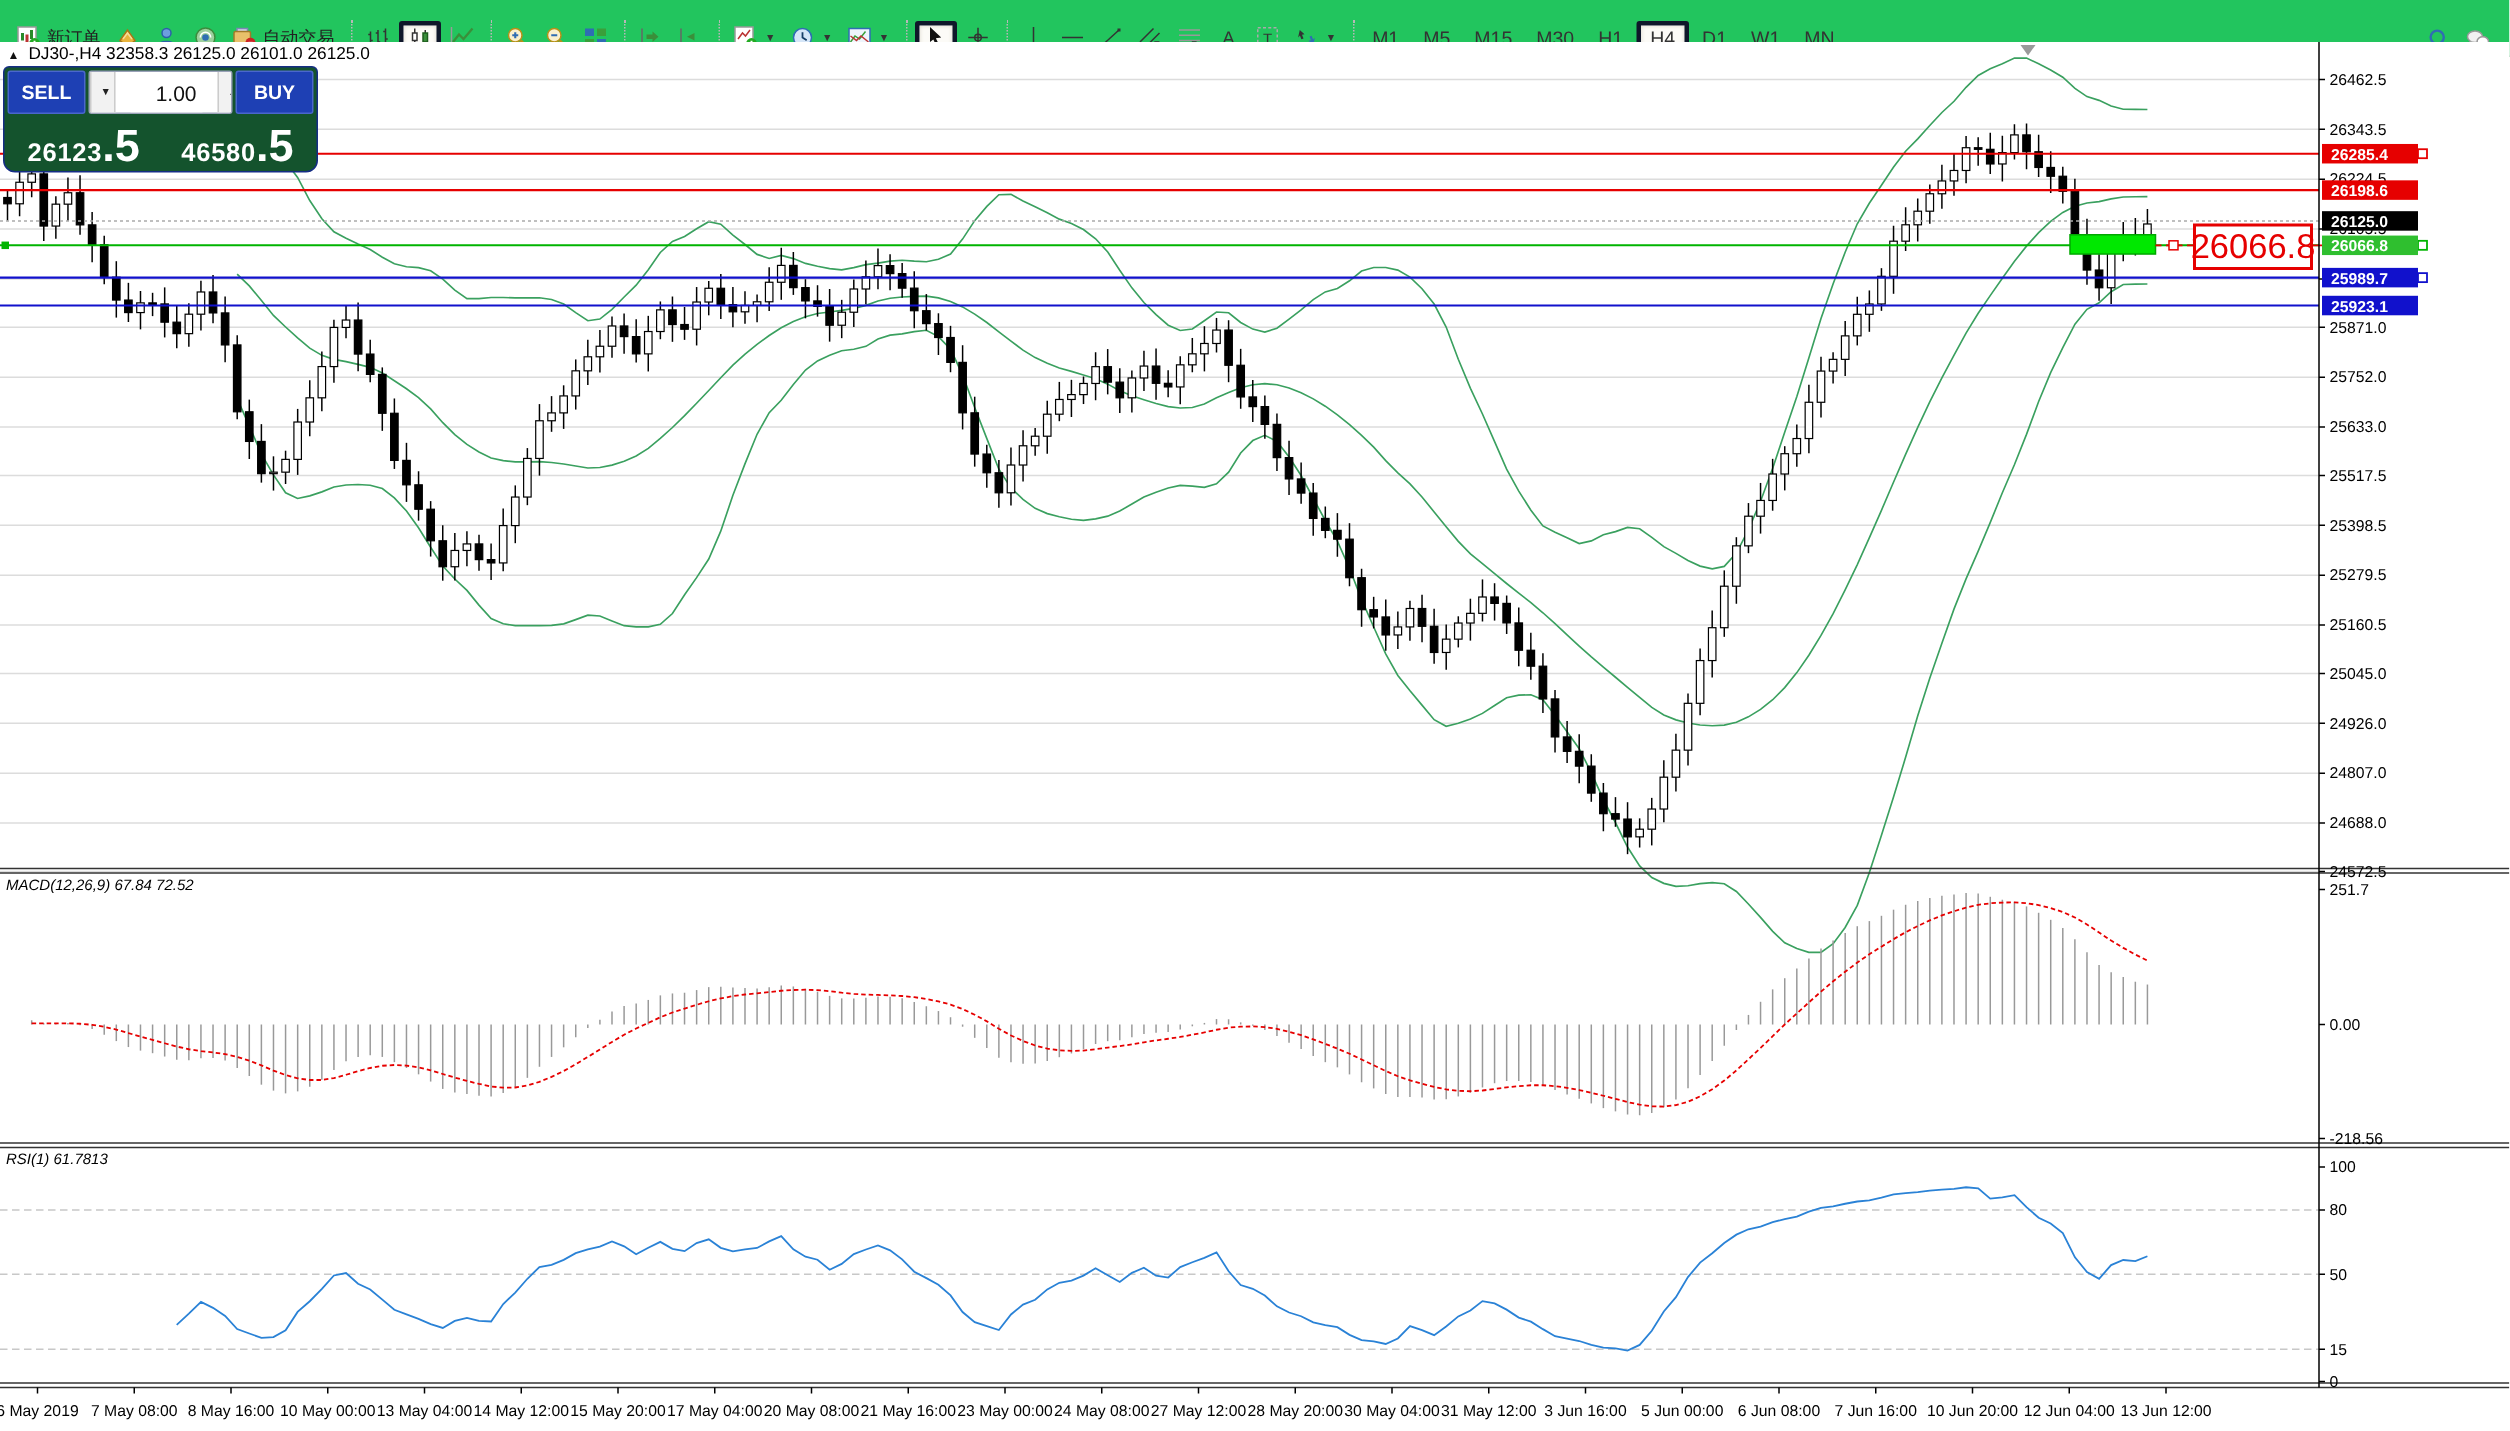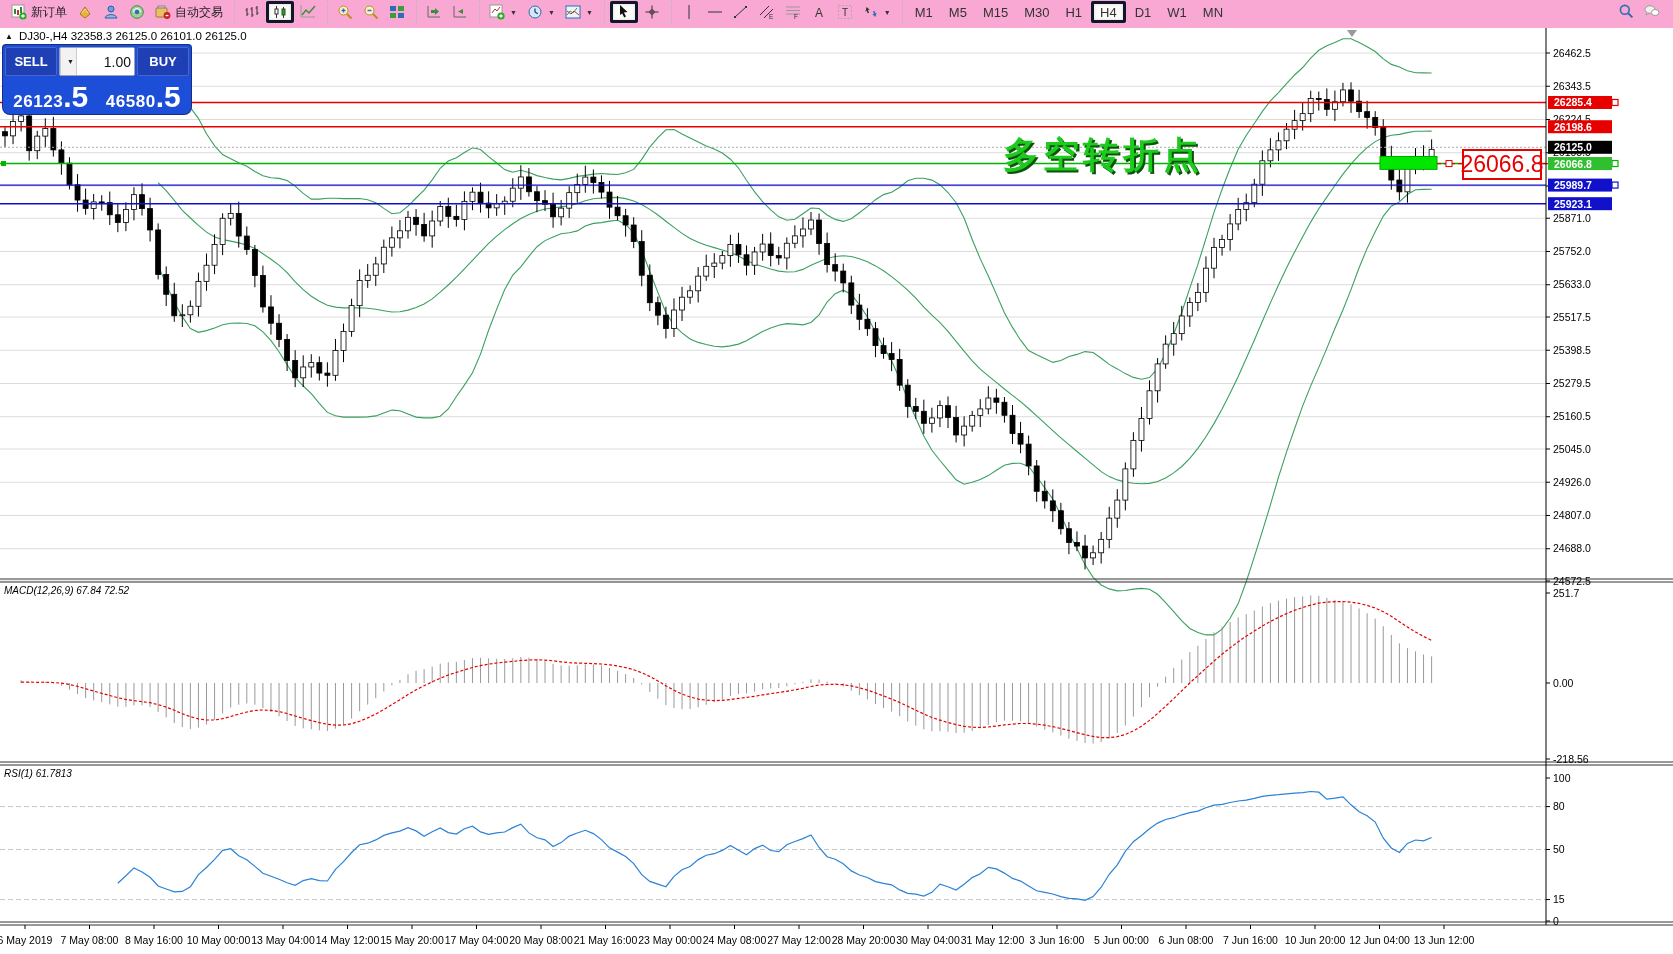--- a/index.html
+++ b/index.html
@@ -1,42 +1,42 @@
 <!DOCTYPE html>
 <html><head>
 <meta charset="utf-8">
 <style>
   html,body{margin:0;padding:0;background:#fff;}
   body{width:1673px;height:954px;position:relative;overflow:hidden;
        font-family:"Liberation Sans",sans-serif;-webkit-font-smoothing:antialiased;}
 
   
-  .toolbar{position:absolute;top:0;left:0;width:1673px;height:38px;background:#f9a8d4;
-           border-bottom:1px solid #8f8f8f;display:flex;align-items:flex-start;padding:0 2px;box-sizing:border-box;}
+  .toolbar{position:absolute;top:0;left:0;width:1673px;height:38px;background:#22c55e;
+           border-bottom:1px solid #8f8f8f;display:flex;align-items:flex-end;padding:0 2px;box-sizing:border-box;}
   .tb-group{display:flex;align-items:center;height:24px;padding:0 4px;}
   .tb-group + .tb-group{border-left:1px dotted #b8b8b8;margin-left:2px;}
   .tb-btn{display:flex;align-items:center;gap:4px;height:22px;padding:1px 3px;margin:0 1px;
           border:1px solid transparent;background:transparent;font-size:12px;color:#222;
           border-radius:2px;cursor:default;font-family:"Liberation Sans",sans-serif;}
   .tb-btn.active{background:#fcfbf7;border:3px solid #0f172a;box-shadow:inset 0 0 3px #d8d4c8;}
   .tb-btn svg{width:16px;height:16px;display:block;}
   .tb-btn .dd{font-size:7px;color:#333;margin-left:1px;}
   .tf-btn{font-size:13px;padding:1px 6px;color:#333;}
   .tb-right{margin-left:auto;display:flex;align-items:center;padding-right:6px;}
 
   
   .chart{position:absolute;top:28px;left:0;width:1673px;height:926px;background:#fff;}
   #chart-svg{position:absolute;top:0;left:0;}
   #chart-svg text{font-family:"Liberation Sans",sans-serif;}
 
   .chart-title{position:absolute;left:5px;top:2px;font-size:11.5px;color:#000;display:flex;gap:6px;align-items:center;}
   .chart-title .tri{font-size:8px;color:#111;}
 
   
-  .ocp{position:absolute;left:3px;top:17px;width:188px;background:#1d4ed8;border-radius:3px 3px 7px 7px;
+  .ocp{position:absolute;left:3px;top:17px;width:208px;background:#14532d;border-radius:3px 3px 7px 7px;
        padding:2px;box-sizing:border-box;box-shadow:0 0 0 1px #152d85;}
   .ocp-row1{display:flex;gap:2px;height:29px;}
   .ocp-sell,.ocp-buy{flex:0 0 52px;background:#1e40b4;border:1px solid #4a66cc;color:#fff;
        font-size:13px;font-weight:bold;border-radius:2px;font-family:"Liberation Sans",sans-serif;}
   .ocp-spin{flex:1;display:flex;background:#fff;border:1px solid #9aa2b8;border-radius:2px;overflow:hidden;gap:10px;}
   .ocp-spin button{width:17px;border:none;background:#f2f2f2;font-size:7px;color:#222;border-left:1px solid #ccc;border-right:1px solid #ccc;}
   .ocp-vol{flex:1;border:none;text-align:right;font-size:14px;padding:0 4px;width:40px;color:#111;
            font-family:"Liberation Sans",sans-serif;outline:none;}
   .ocp-row2{display:flex;margin-top:2px;height:34px;align-items:flex-end;}
   .ocp-price{flex:1;display:flex;justify-content:center;align-items:baseline;color:#fff;padding-top:2px;}
@@ -1070,21 +1070,20 @@
         <span class="lg">.5</span>
       </div>
       <div class="ocp-mid"></div>
       <div class="ocp-price">
         <span class="sm">46580</span>
         <span class="lg">.5</span>
       </div>
     </div>
   </div>
 
-  <div class="annotation">多空转折点</div>
   <div class="callout">26066.8</div>
 
   <div class="ind-label macd-label">
     <span>MACD(12,26,9)</span>&nbsp;<span>67.84 72.52</span>
   </div>
   <div class="ind-label rsi-label">
     <span>RSI(1)</span>&nbsp;<span>61.7813</span>
   </div>
 </div>
 

